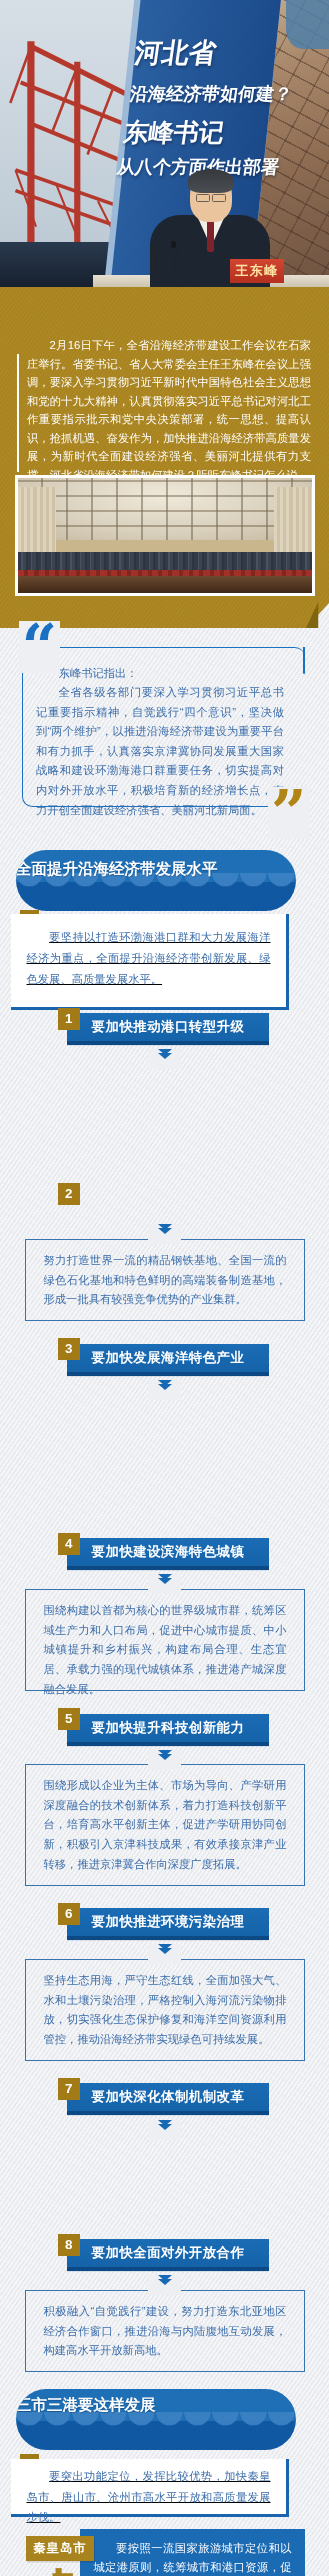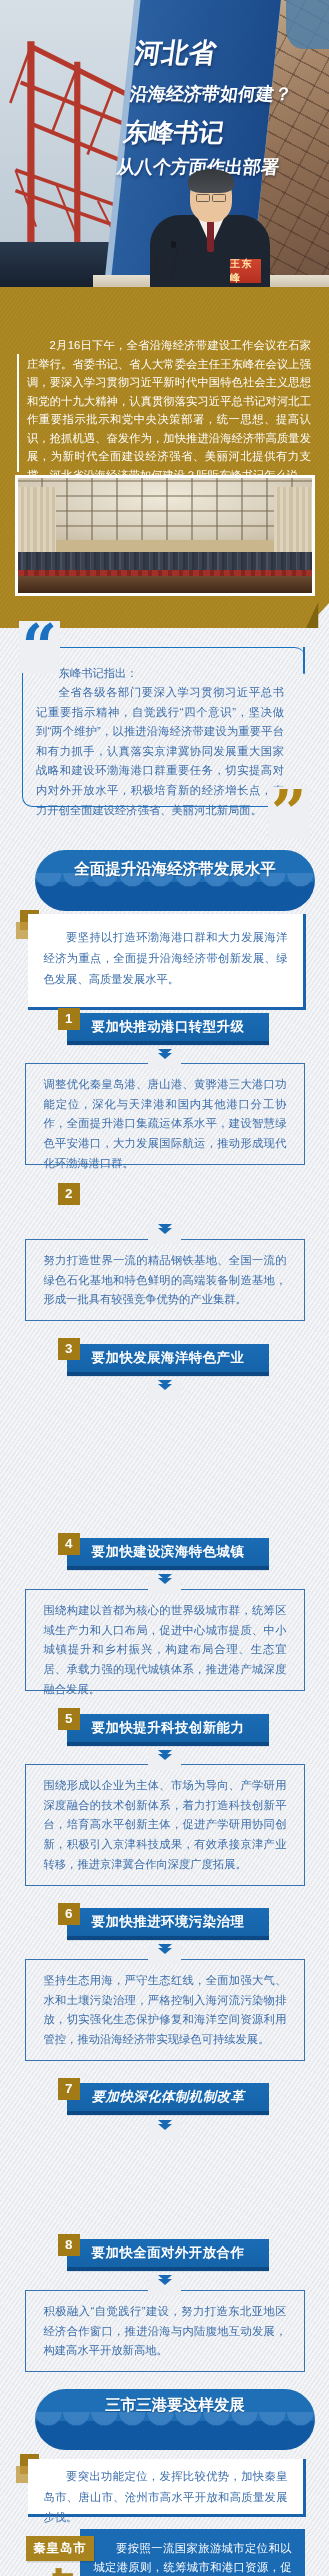--- a/index.html
+++ b/index.html
@@ -34,22 +34,22 @@
   .shirt{left:198px;top:218px;width:0;height:0;border-left:13.4px solid transparent;border-right:13.4px solid transparent;border-top:29px solid #f3efe6;}
   .tie{left:207px;top:218px;width:7.2px;height:34px;background:#7e222b;border-radius:2.1px;}
   .head{left:190px;top:174px;width:42px;height:48px;background:#e9c49c;border-radius:44% 44% 42% 42%;}
   .hair{left:188px;top:169px;width:46px;height:24px;background:linear-gradient(#35383d,#4a4d52);border-radius:50% 50% 30% 30%;}
   .glasses{left:196px;top:194px;width:12.4px;height:6.2px;border:1px solid #6b5f52;border-radius:1.5px;}
   .glasses2{left:212px;top:194px;width:12.4px;height:6.2px;border:1px solid #6b5f52;border-radius:1.5px;}
   .mic{left:174px;top:246px;width:1.5px;height:32px;background:#20242a;transform:rotate(10deg);}
   .mic2{left:155px;top:250px;width:1.5px;height:29px;background:#20242a;transform:rotate(-8deg);}
   .michead{left:171px;top:241px;width:5.2px;height:7.2px;background:#14171c;border-radius:2.6px;}
   .desk{left:93px;top:275px;width:237px;height:12px;background:linear-gradient(#e6e0d2,#cdc4ae);}
-  .nameplate{left:230px;top:259px;width:31px;height:24px;background:linear-gradient(#d14530,#b52f1f);
-    color:#ffe3a3;font-size:10px;font-weight:bold;display:flex;align-items:center;justify-content:center;letter-spacing:1.5px;}
+  .nameplate{left:230px;top:259px;width:54px;height:24px;background:linear-gradient(#d14530,#b52f1f);
+    color:#ffe3a3;font-size:13px;font-weight:bold;display:flex;align-items:center;justify-content:center;letter-spacing:1.5px;}
 
   
   #gold{left:0;top:287px;width:330px;height:341px;background:#a9831d;
     clip-path:polygon(0 0,330px 0,330px 315px,306px 341px,0 341px);}
   #gold .tex{position:absolute;inset:0;background:repeating-linear-gradient(125deg,rgba(255,255,255,.04) 0 1.5px,transparent 1.5px 3.1px);}
   #intro-text{left:27px;top:38px;width:284px;color:#ffffff;font-size:11.3px;line-height:18.5px;text-indent:2em;text-align:justify;}
   #accent-line{left:16.5px;top:67px;width:2.1px;height:118px;background:#ffffff;}
   #photo-frame{left:15px;top:188px;width:300px;height:121px;background:#ffffff;padding:3.1px;box-sizing:border-box;}
   .photo{position:relative;width:100%;height:100%;overflow:hidden;background:#c7bba8;}
   .ph-ceiling{position:absolute;left:0;top:0;width:100%;height:54%;
@@ -75,34 +75,34 @@
     border-radius:1px 10.3px 1px 10.3px;}
   #quote-stub{left:303px;top:647px;width:1.5px;height:27px;background:#1a71c2;border-radius:0 0 1.5px 1.5px;}
   .qmark-open{left:18.5px;top:621px;font-family:"DejaVu Serif","Liberation Serif",serif;font-weight:bold;
     font-size:62px;line-height:52px;color:#1a71c2;background:#edeff2;padding:0 3.1px;}
   .qmark-close{left:268px;top:787px;font-family:"DejaVu Serif","Liberation Serif",serif;font-weight:bold;
     font-size:62px;line-height:52px;color:#b08415;background:#edeff2;padding:0 3.1px;}
   #quote .qtext{position:absolute;left:13.4px;right:20.6px;top:15.5px;color:#3b6daa;font-size:11.3px;line-height:19.6px;}
   #quote .qtext p{margin:0;text-indent:2em;text-align:justify;}
 
   
-  .banner{left:35px;width:280px;height:61px;border-radius:31px;overflow:hidden;
-    background:linear-gradient(#1e6fb6 0 52%,#1158a2 52% 100%);text-align:center;}
+  .banner{left:16px;width:280px;height:61px;border-radius:31px;overflow:hidden;
+    background:linear-gradient(#1e6fb6 0 52%,#1158a2 52% 100%);text-align:left;}
   .banner .wavebumps{position:absolute;left:0;top:23px;width:100%;height:17.5px;
     background:radial-gradient(circle 13.4px at 13.4px 0px,#3c82c4 13px,transparent 13.4px);
     background-size:28px 17.5px;background-repeat:repeat-x;opacity:.9;}
   .banner .bl{position:relative;color:#fff;font-weight:bold;font-size:15.5px;line-height:15.5px;margin:0;text-shadow:0.5px 1px 1px rgba(10,40,80,.35);}
   .banner .l1{padding-top:11.3px;}
   .banner .l2{padding-top:8.2px;}
   #banner1{top:850px;}
   #banner2{top:2389px;}
 
   
-  .wcard{left:28px;width:278px;background:#ffffff;box-sizing:border-box;
-    border-right:3.6px solid #1a64ad;border-bottom:3.6px solid #1a64ad;}
+  .wcard{left:11px;width:278px;background:#ffffff;box-sizing:border-box;
+    border-right:3.6px solid #1a64ad;border-bottom:3.6px solid #1a64ad;text-decoration:underline;}
   .wcard .ctext{margin:0;color:#3b6daa;font-size:11.3px;line-height:20.6px;text-indent:2em;text-align:justify;}
   #card1{top:914px;height:96px;padding:13.4px 15.5px;}
   #card2{top:2459px;height:58px;padding:7.2px 15.5px;}
   .gsq1{width:19.6px;height:19.6px;background:#a07a18;}
   .gsq2{width:16.5px;height:16.5px;background:#c19b3e;opacity:.8;}
 
   
   .num{left:58px;width:21.6px;height:21.6px;background:#a27a16;color:#fff;font-weight:bold;font-size:13.4px;
     display:flex;align-items:center;justify-content:center;z-index:3;}
   .bar{left:67px;width:202px;height:28px;background:linear-gradient(#1a6cb5,#1563a9);z-index:2;
@@ -203,23 +203,20 @@
   <div id="card1" class="abs wcard">
     <p class="ctext">要坚持以打造环渤海港口群和大力发展海洋经济为重点，全面提升沿海经济带创新发展、绿色发展、高质量发展水平。</p>
   </div>
 
   <div class="num abs" style="top:1008px;">1</div>
   <div class="bar abs" style="top:1013px;">要加快推动港口转型升级</div>
   <div class="arrow abs" style="top:1049px;">
       <div class="tri"></div>
       <div class="tri"></div>
     </div>
-  <div class="secbox abs" style="top:1063px;height:102px;">
-    <p>调整优化秦皇岛港、唐山港、黄骅港三大港口功能定位，深化与天津港和国内其他港口分工协作，全面提升港口集疏运体系水平，建设智慧绿色平安港口，大力发展国际航运，推动形成现代化环渤海港口群。</p>
-  </div>
 
   <div class="num abs" style="top:1183px;">2</div>
   <div class="arrow abs" style="top:1224px;">
       <div class="tri"></div>
       <div class="tri"></div>
     </div>
   <div class="secbox abs" style="top:1239px;height:82px;">
     <p>努力打造世界一流的精品钢铁基地、全国一流的绿色石化基地和特色鲜明的高端装备制造基地，形成一批具有较强竞争优势的产业集群。</p>
   </div>
 
@@ -254,21 +251,21 @@
   <div class="bar abs" style="top:1908px;">要加快推进环境污染治理</div>
   <div class="arrow abs" style="top:1944px;">
       <div class="tri"></div>
       <div class="tri"></div>
     </div>
   <div class="secbox abs" style="top:1959px;height:102px;">
     <p>坚持生态用海，严守生态红线，全面加强大气、水和土壤污染治理，严格控制入海河流污染物排放，切实强化生态保护修复和海洋空间资源利用管控，推动沿海经济带实现绿色可持续发展。</p>
   </div>
 
   <div class="num abs" style="top:2078px;">7</div>
-  <div class="bar abs" style="top:2083px;font-style:italic;">要加快深化体制机制改革</div>
+  <div class="bar abs" style="top:2083px;">要加快深化体制机制改革</div>
   <div class="arrow abs" style="top:2120px;">
       <div class="tri"></div>
       <div class="tri"></div>
     </div>
 
   <div class="num abs" style="top:2234px;">8</div>
   <div class="bar abs" style="top:2239px;">要加快全面对外开放合作</div>
   <div class="arrow abs" style="top:2275px;">
       <div class="tri"></div>
       <div class="tri"></div>

